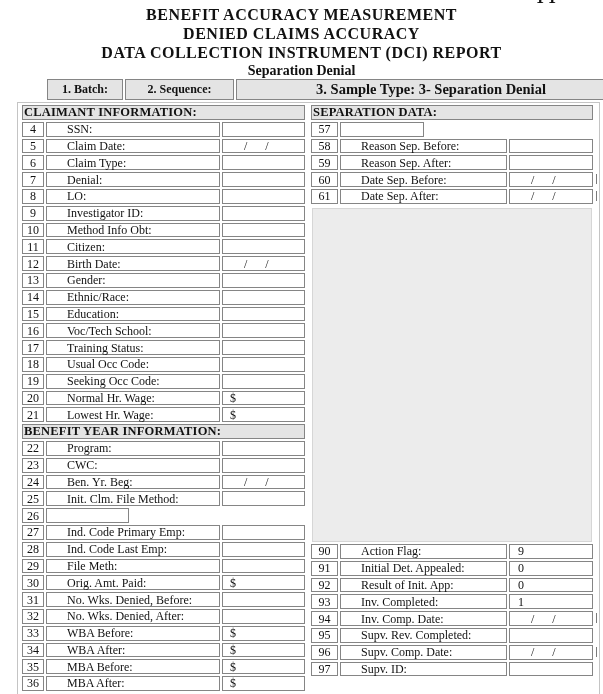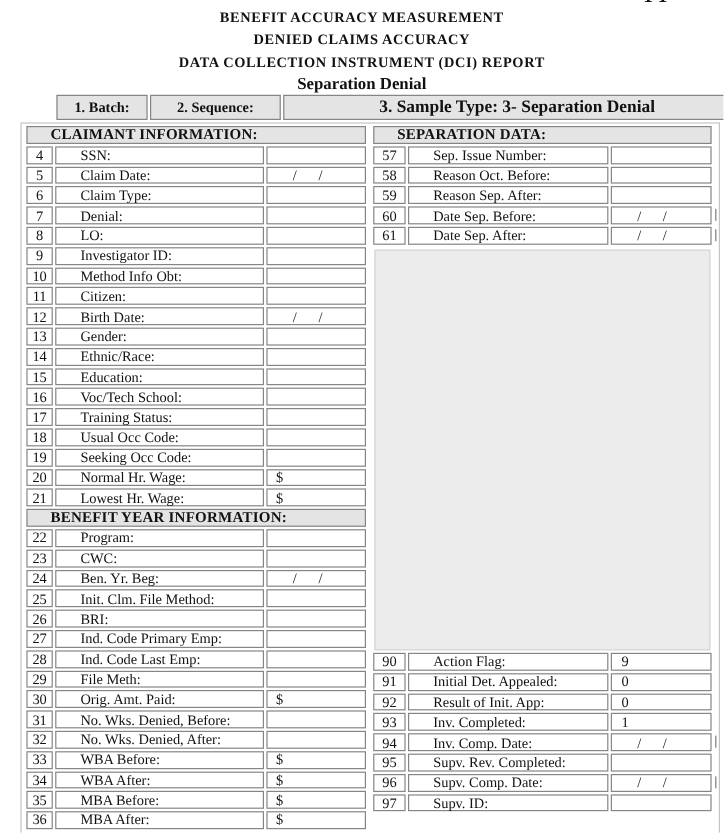--- a/index.html
+++ b/index.html
@@ -12,41 +12,41 @@
   html,body{margin:0;padding:0;background:#ffffff;}
   .page{
     position:relative;width:603px;height:694px;overflow:hidden;
     background:#ffffff;color:var(--ink);
     font-family:"Liberation Serif","DejaVu Serif",serif;
   }
   
   .page-num{position:absolute;left:536px;top:-11px;font-size:16px;font-weight:bold;letter-spacing:5px;}
   
   .title-block{position:absolute;top:5px;left:0;width:603px;text-align:center;}
-  .title-line{font-weight:bold;font-size:12px;line-height:19px;letter-spacing:0.5px;}
+  .title-line{font-weight:bold;font-size:16px;line-height:19px;letter-spacing:0.5px;}
   .subtitle{font-weight:bold;font-size:14px;line-height:17px;}
   
   .head-strip{position:absolute;left:23px;top:79px;display:flex;gap:2px;padding-left:24px;}
   .hcell{
     box-sizing:border-box;height:21px;border:1px solid var(--cell-border);
     background:var(--header-bg);display:flex;align-items:center;justify-content:center;
     font-weight:bold;font-size:12px;
   }
   .hcell.batch{width:76px;}
   .hcell.seq{width:109px;}
   .hcell.sample{width:390px;font-size:14.5px;}
   
   .outer{position:absolute;left:17px;top:102px;width:581px;height:596px;border:1px solid var(--outer-border);}
   
   .tbl{position:absolute;}
   .tbl-left{left:22px;top:105px;width:283px;}
   .tbl-right-top{left:311px;top:105px;width:282px;}
   .tbl-right-bottom{left:311px;top:544px;width:282px;}
   .sec-header{
-    box-sizing:border-box;height:14.8px;margin-bottom:2px;padding-left:19px;
+    box-sizing:border-box;height:14.8px;margin-bottom:2px;padding-left:1px;
     border:1px solid var(--cell-border);background:var(--header-bg);
     display:flex;align-items:center;font-weight:bold;font-size:12.5px;letter-spacing:0.2px;
   }
   .frow{display:flex;gap:2px;margin-bottom:2px;position:relative;}
   .cell{
     box-sizing:border-box;height:14.8px;border:1px solid var(--cell-border);
     background:#ffffff;display:flex;align-items:center;font-size:12px;line-height:12px;
   }
   .cell.num{justify-content:center;}
   .cell.label{padding-left:20px;}
@@ -197,21 +197,20 @@
         <div class="cell label">Ben. Yr. Beg:</div>
         <div class="cell value val-date">/      /</div>
       </div>
       <div class="frow">
         <div class="cell num">25</div>
         <div class="cell label">Init. Clm. File Method:</div>
         <div class="cell value"></div>
       </div>
       <div class="frow">
         <div class="cell num">26</div>
-        <div class="cell label">BRI:</div>
         <div class="cell value"></div>
       </div>
       <div class="frow">
         <div class="cell num">27</div>
         <div class="cell label">Ind. Code Primary Emp:</div>
         <div class="cell value"></div>
       </div>
       <div class="frow">
         <div class="cell num">28</div>
         <div class="cell label">Ind. Code Last Emp:</div>
@@ -256,26 +255,25 @@
         <div class="cell num">36</div>
         <div class="cell label">MBA After:</div>
         <div class="cell value val-money">$</div>
       </div>
     </div>
 
   <div class="tbl tbl-right-top" id="tbl-right-top">
       <div class="sec-header">SEPARATION DATA:</div>
       <div class="frow">
         <div class="cell num">57</div>
-        <div class="cell label">Sep. Issue Number:</div>
         <div class="cell value"></div>
       </div>
       <div class="frow">
         <div class="cell num">58</div>
-        <div class="cell label">Reason Oct. Before:</div>
+        <div class="cell label">Reason Sep. Before:</div>
         <div class="cell value"></div>
       </div>
       <div class="frow">
         <div class="cell num">59</div>
         <div class="cell label">Reason Sep. After:</div>
         <div class="cell value"></div>
       </div>
       <div class="frow">
         <div class="cell num">60</div>
         <div class="cell label">Date Sep. Before:</div>

